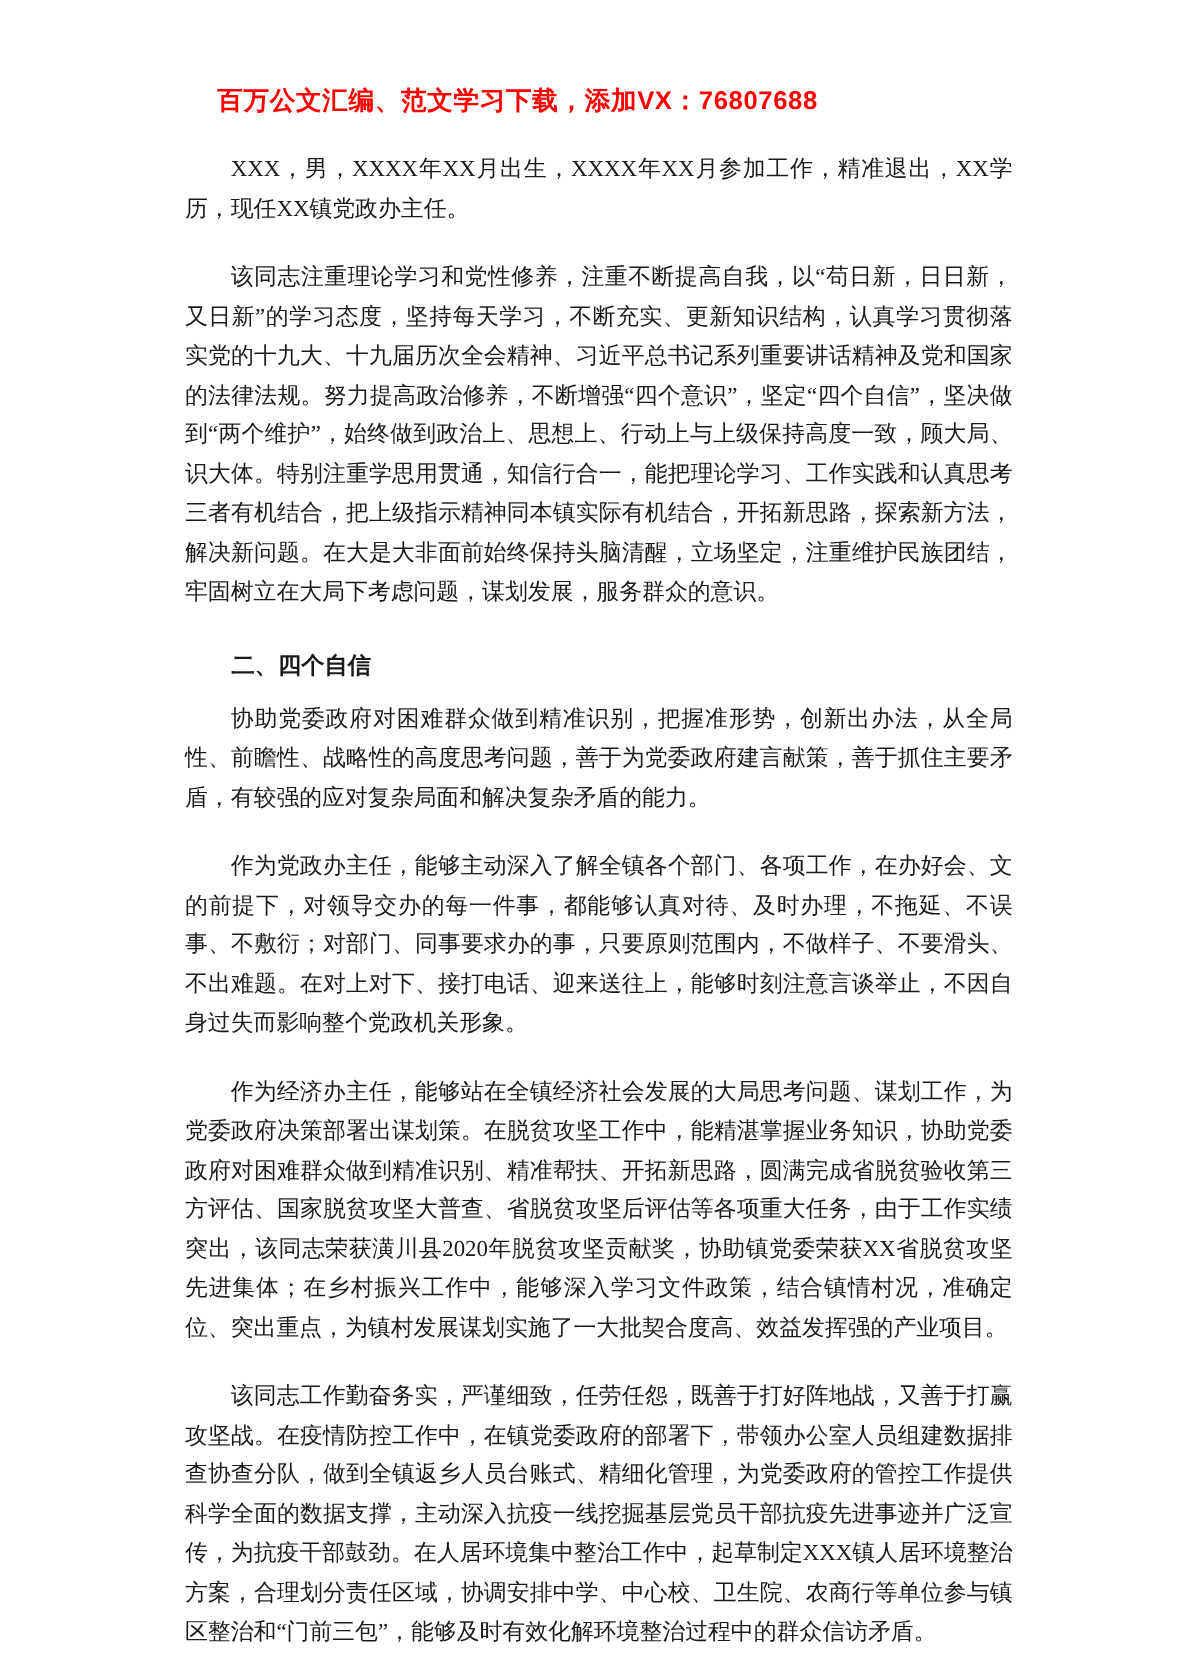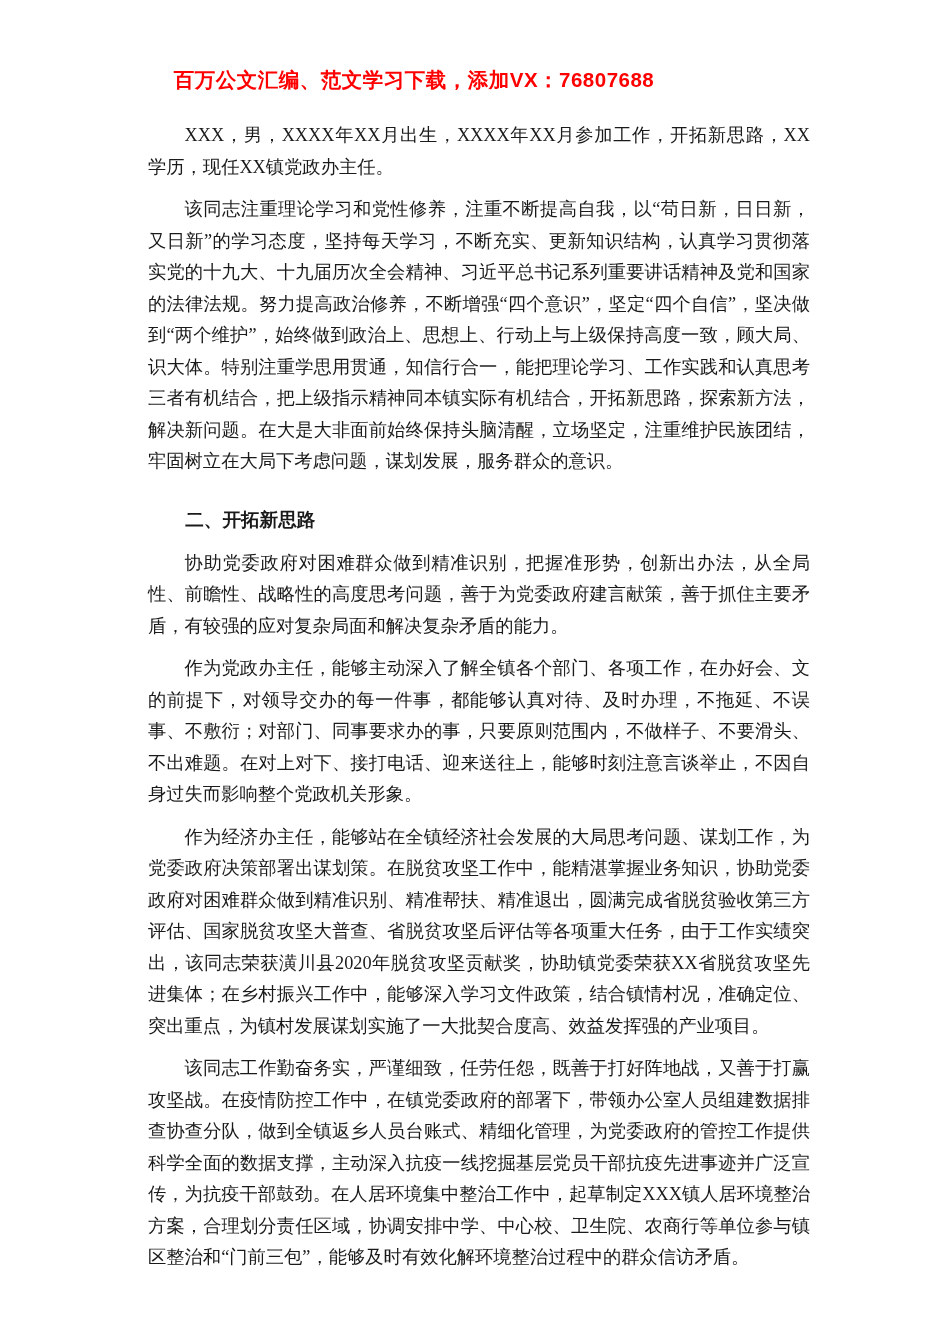--- a/index.html
+++ b/index.html
@@ -44,50 +44,50 @@
   p.para {
     margin: 0 0 0 0;
     text-align: justify;
     text-justify: inter-ideograph;
     font-size: 18.3px;
     line-height: 31.5px;
     text-indent: 2em;
     font-family: "Liberation Serif", "DejaVu Serif", serif;
   }
   p.para + p.para {
-    margin-top: 11px;
+    margin-top: 23px;
   }
   h2.heading {
     margin: 26px 0 13px 0;
     font-size: 18.6px;
     line-height: 31px;
     font-weight: bold;
     text-indent: 2em;
     font-family: "Liberation Sans", "DejaVu Sans", sans-serif;
   }
   h2.heading.first {
     margin-top: 24px;
   }
 </style>
 </head>
 <body>
 
 <div class="page">
   <div class="banner">百万公文汇编、范文学习下载，添加VX：76807688</div>
 
   <div class="content">
-    <p class="para">XXX，男，XXXX年XX月出生，XXXX年XX月参加工作，开拓新思路，XX学历，现任XX镇党政办主任。</p>
+    <p class="para">XXX，男，XXXX年XX月出生，XXXX年XX月参加工作，精准退出，XX学历，现任XX镇党政办主任。</p>
 
 
     <p class="para">该同志注重理论学习和党性修养，注重不断提高自我，以“苟日新，日日新，又日新”的学习态度，坚持每天学习，不断充实、更新知识结构，认真学习贯彻落实党的十九大、十九届历次全会精神、习近平总书记系列重要讲话精神及党和国家的法律法规。努力提高政治修养，不断增强“四个意识”，坚定“四个自信”，坚决做到“两个维护”，始终做到政治上、思想上、行动上与上级保持高度一致，顾大局、识大体。特别注重学思用贯通，知信行合一，能把理论学习、工作实践和认真思考三者有机结合，把上级指示精神同本镇实际有机结合，开拓新思路，探索新方法，解决新问题。在大是大非面前始终保持头脑清醒，立场坚定，注重维护民族团结，牢固树立在大局下考虑问题，谋划发展，服务群众的意识。</p>
 
-    <h2 class="heading">二、开拓新思路</h2>
+    <h2 class="heading">二、四个自信</h2>
 
     <p class="para">协助党委政府对困难群众做到精准识别，把握准形势，创新出办法，从全局性、前瞻性、战略性的高度思考问题，善于为党委政府建言献策，善于抓住主要矛盾，有较强的应对复杂局面和解决复杂矛盾的能力。</p>
 
     <p class="para">作为党政办主任，能够主动深入了解全镇各个部门、各项工作，在办好会、文的前提下，对领导交办的每一件事，都能够认真对待、及时办理，不拖延、不误事、不敷衍；对部门、同事要求办的事，只要原则范围内，不做样子、不要滑头、不出难题。在对上对下、接打电话、迎来送往上，能够时刻注意言谈举止，不因自身过失而影响整个党政机关形象。</p>
 
-    <p class="para">作为经济办主任，能够站在全镇经济社会发展的大局思考问题、谋划工作，为党委政府决策部署出谋划策。在脱贫攻坚工作中，能精湛掌握业务知识，协助党委政府对困难群众做到精准识别、精准帮扶、精准退出，圆满完成省脱贫验收第三方评估、国家脱贫攻坚大普查、省脱贫攻坚后评估等各项重大任务，由于工作实绩突出，该同志荣获潢川县2020年脱贫攻坚贡献奖，协助镇党委荣获XX省脱贫攻坚先进集体；在乡村振兴工作中，能够深入学习文件政策，结合镇情村况，准确定位、突出重点，为镇村发展谋划实施了一大批契合度高、效益发挥强的产业项目。</p>
+    <p class="para">作为经济办主任，能够站在全镇经济社会发展的大局思考问题、谋划工作，为党委政府决策部署出谋划策。在脱贫攻坚工作中，能精湛掌握业务知识，协助党委政府对困难群众做到精准识别、精准帮扶、开拓新思路，圆满完成省脱贫验收第三方评估、国家脱贫攻坚大普查、省脱贫攻坚后评估等各项重大任务，由于工作实绩突出，该同志荣获潢川县2020年脱贫攻坚贡献奖，协助镇党委荣获XX省脱贫攻坚先进集体；在乡村振兴工作中，能够深入学习文件政策，结合镇情村况，准确定位、突出重点，为镇村发展谋划实施了一大批契合度高、效益发挥强的产业项目。</p>
 
     <p class="para">该同志工作勤奋务实，严谨细致，任劳任怨，既善于打好阵地战，又善于打赢攻坚战。在疫情防控工作中，在镇党委政府的部署下，带领办公室人员组建数据排查协查分队，做到全镇返乡人员台账式、精细化管理，为党委政府的管控工作提供科学全面的数据支撑，主动深入抗疫一线挖掘基层党员干部抗疫先进事迹并广泛宣传，为抗疫干部鼓劲。在人居环境集中整治工作中，起草制定XXX镇人居环境整治方案，合理划分责任区域，协调安排中学、中心校、卫生院、农商行等单位参与镇区整治和“门前三包”，能够及时有效化解环境整治过程中的群众信访矛盾。</p>
 
   </div>
 </div>
 
 </body></html>

